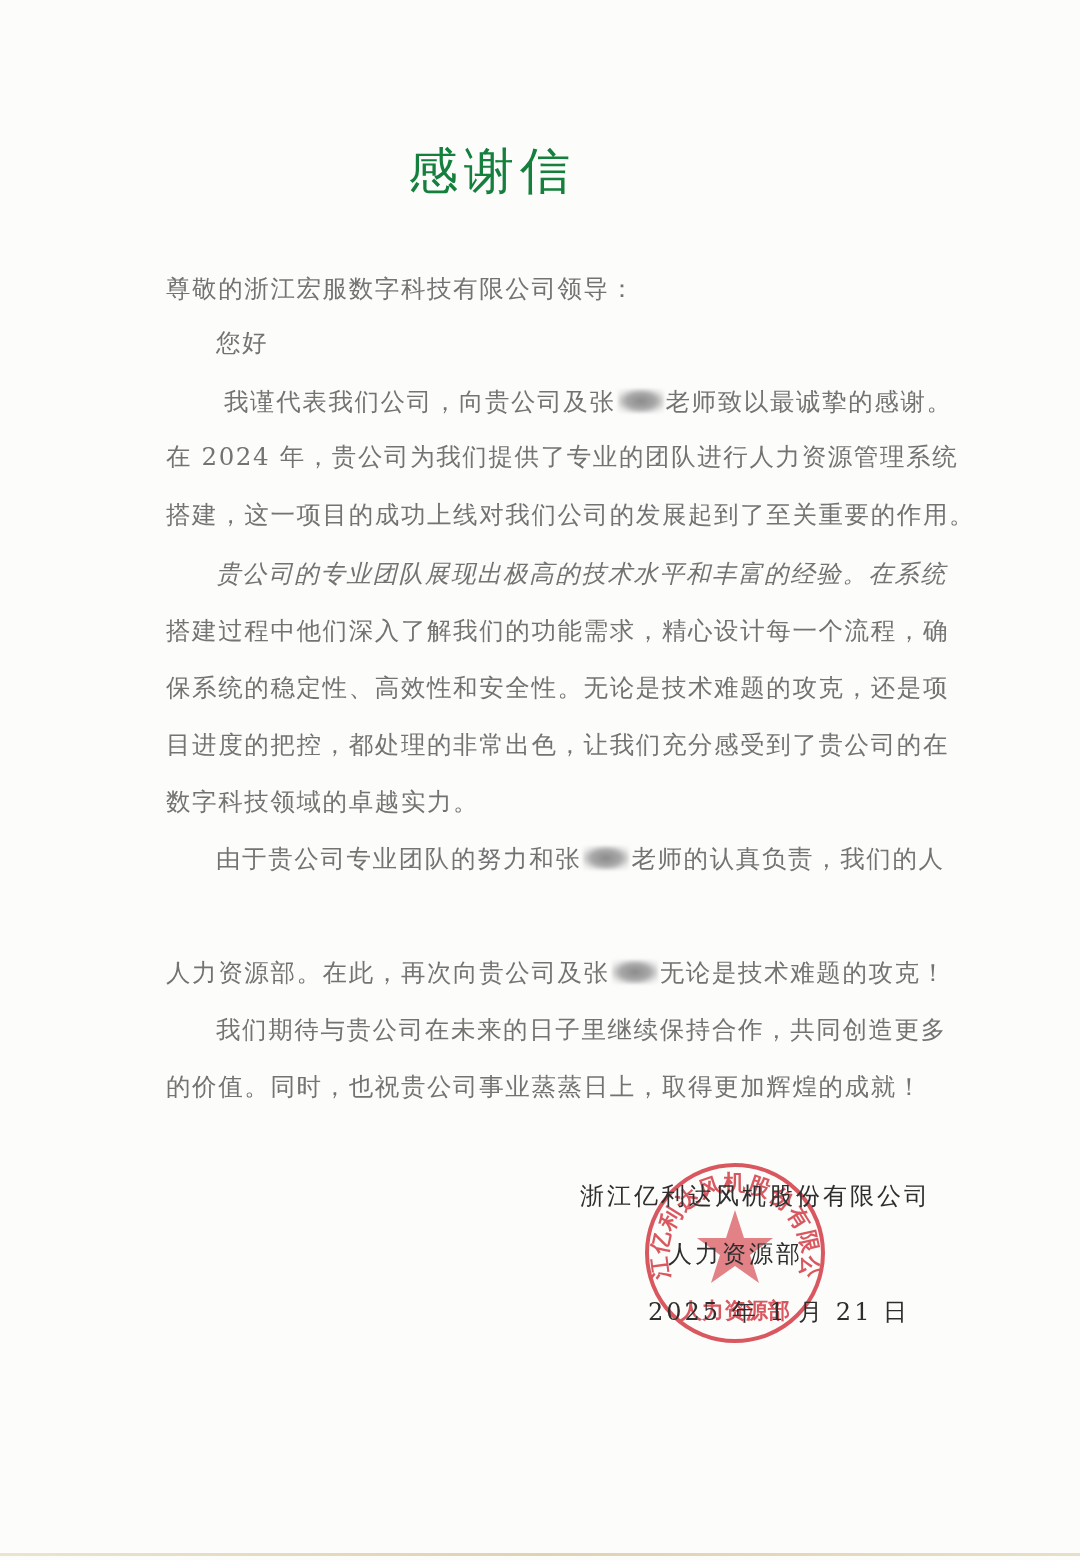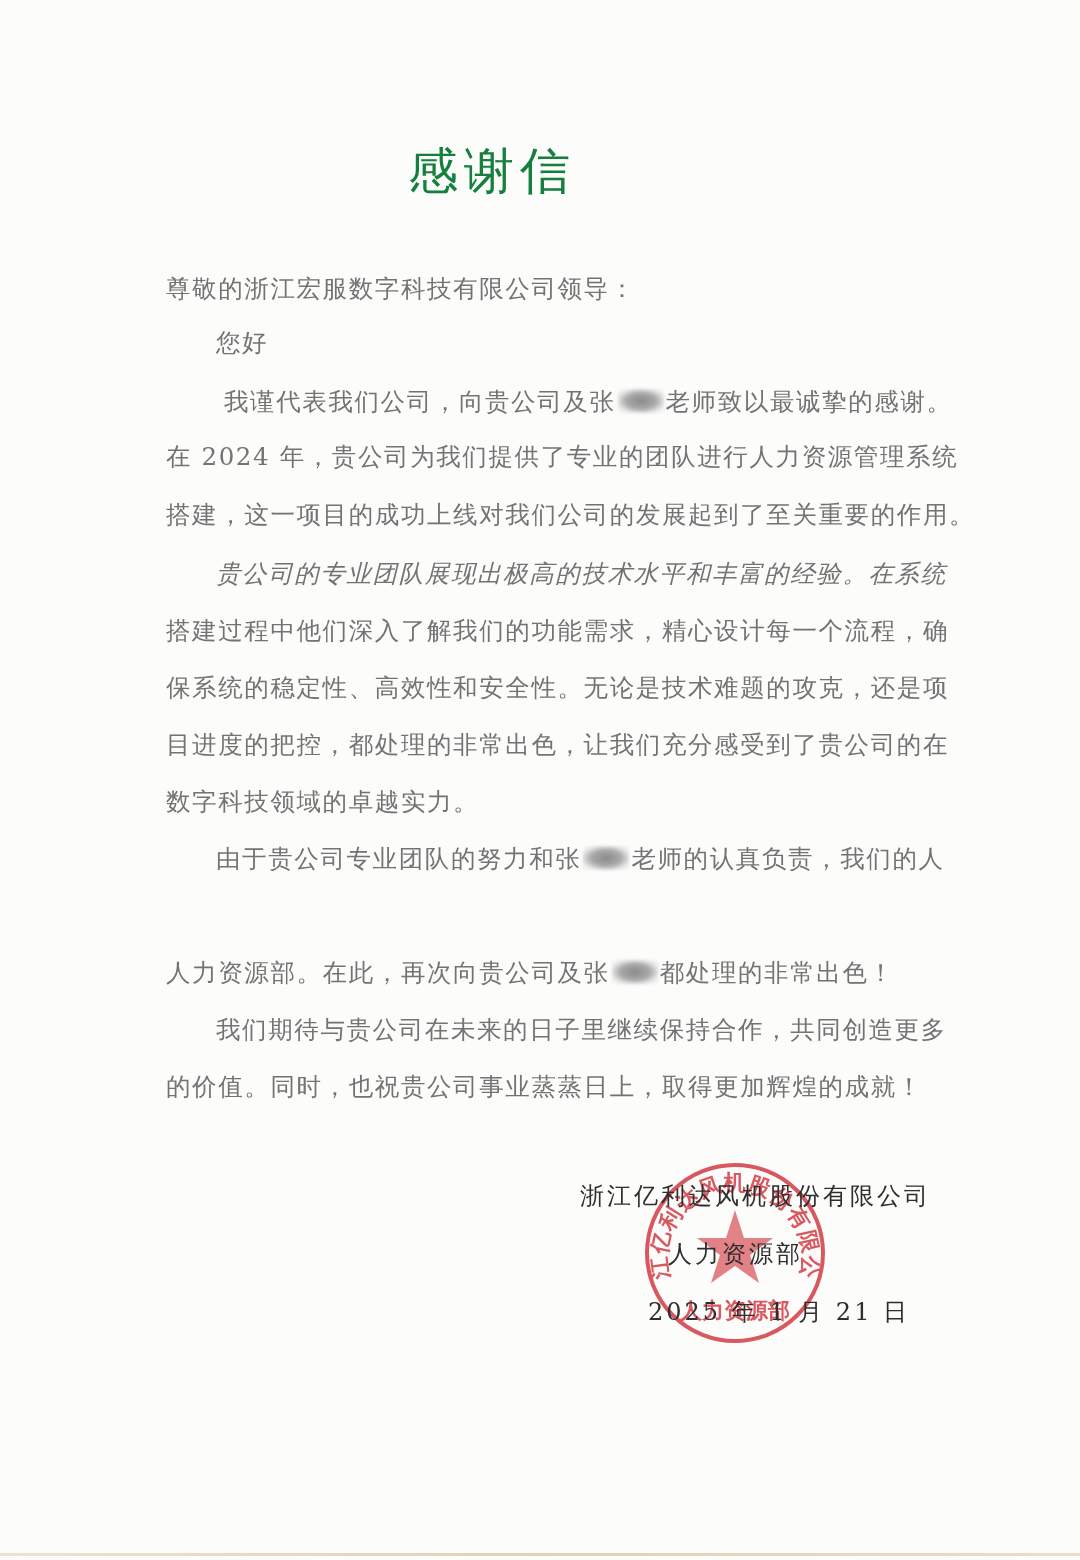--- a/index.html
+++ b/index.html
@@ -61,21 +61,21 @@
   <div class="line" style="left:216px; top:557px;font-style:italic;">贵公司的专业团队展现出极高的技术水平和丰富的经验。在系统</div>
   <div class="line" style="left:166px; top:614px;">搭建过程中他们深入了解我们的功能需求，精心设计每一个流程，确</div>
   <div class="line" style="left:166px; top:671px;">保系统的稳定性、高效性和安全性。无论是技术难题的攻克，还是项</div>
   <div class="line" style="left:166px; top:728px;">目进度的把控，都处理的非常出色，让我们充分感受到了贵公司的在</div>
   <div class="line" style="left:166px; top:785px;">数字科技领域的卓越实力。</div>
 
   <div class="line" style="left:216px; top:842px;">
     <span>由于贵公司专业团队的努力和张</span><span class="redact"></span><span>老师的认真负责，我们的人</span>
   </div>
   <div class="line" style="left:166px; top:956px;">
-    <span>人力资源部。在此，再次向贵公司及张</span><span class="redact"></span><span>都处理的非常出色！</span>
+    <span>人力资源部。在此，再次向贵公司及张</span><span class="redact"></span><span>无论是技术难题的攻克！</span>
   </div>
 
   <div class="line" style="left:216px; top:1013px;">我们期待与贵公司在未来的日子里继续保持合作，共同创造更多</div>
   <div class="line" style="left:166px; top:1070px;">的价值。同时，也祝贵公司事业蒸蒸日上，取得更加辉煌的成就！</div>
 
   <svg class="seal" viewBox="0 0 190 190">
     <defs>
       <path id="sealArc" d="M 30 120 A 68 68 0 1 1 160 120"></path>
     </defs>
     <g opacity="0.82">

